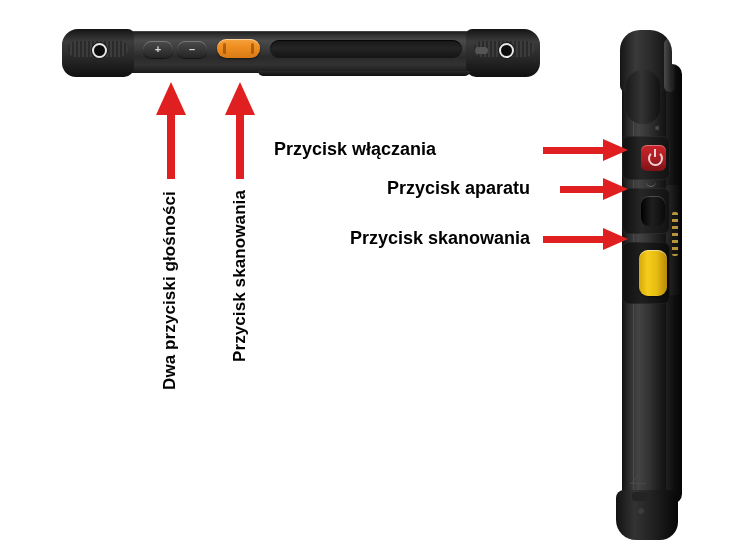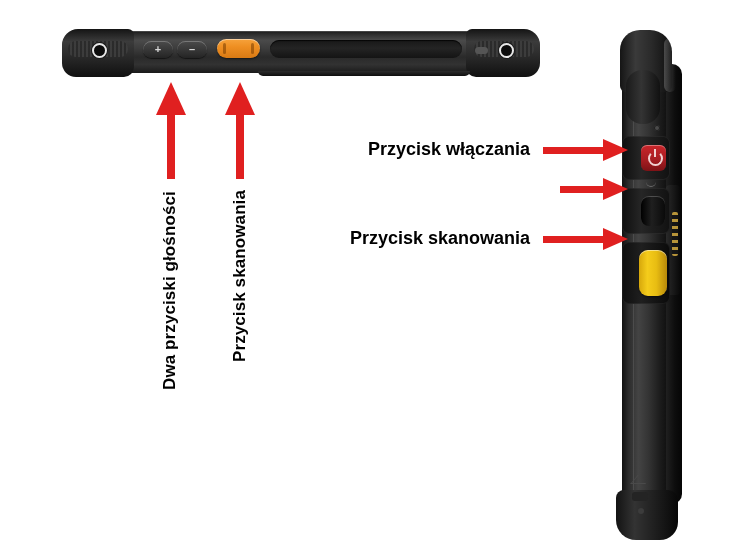--- a/index.html
+++ b/index.html
@@ -513,16 +513,17 @@
   </div>
   <div class="arrow-right" style="left:560px; top:178px; width:70px;">
     <div class="stem" style="width:45px;"></div>
     <div class="head" style="left:43px;"></div>
   </div>
   <div class="arrow-right" style="left:543px; top:228px; width:85px;">
     <div class="stem" style="width:62px;"></div>
     <div class="head" style="left:60px;"></div>
   </div>
 
-  <div class="hlabel" style="left:180px; top:139px; width:350px;">Przycisk włączania</div>
+  <div class="hlabel" style="left:180px; top:139px; width:350px;text-align:center;">Przycisk włączania</div>
+  <div class="hlabel" style="left:180px; top:178px; width:350px;">Przycisk aparatu</div>
   <div class="hlabel" style="left:180px; top:228px; width:350px;">Przycisk skanowania</div>
 
 </div>
 
 </body></html>

